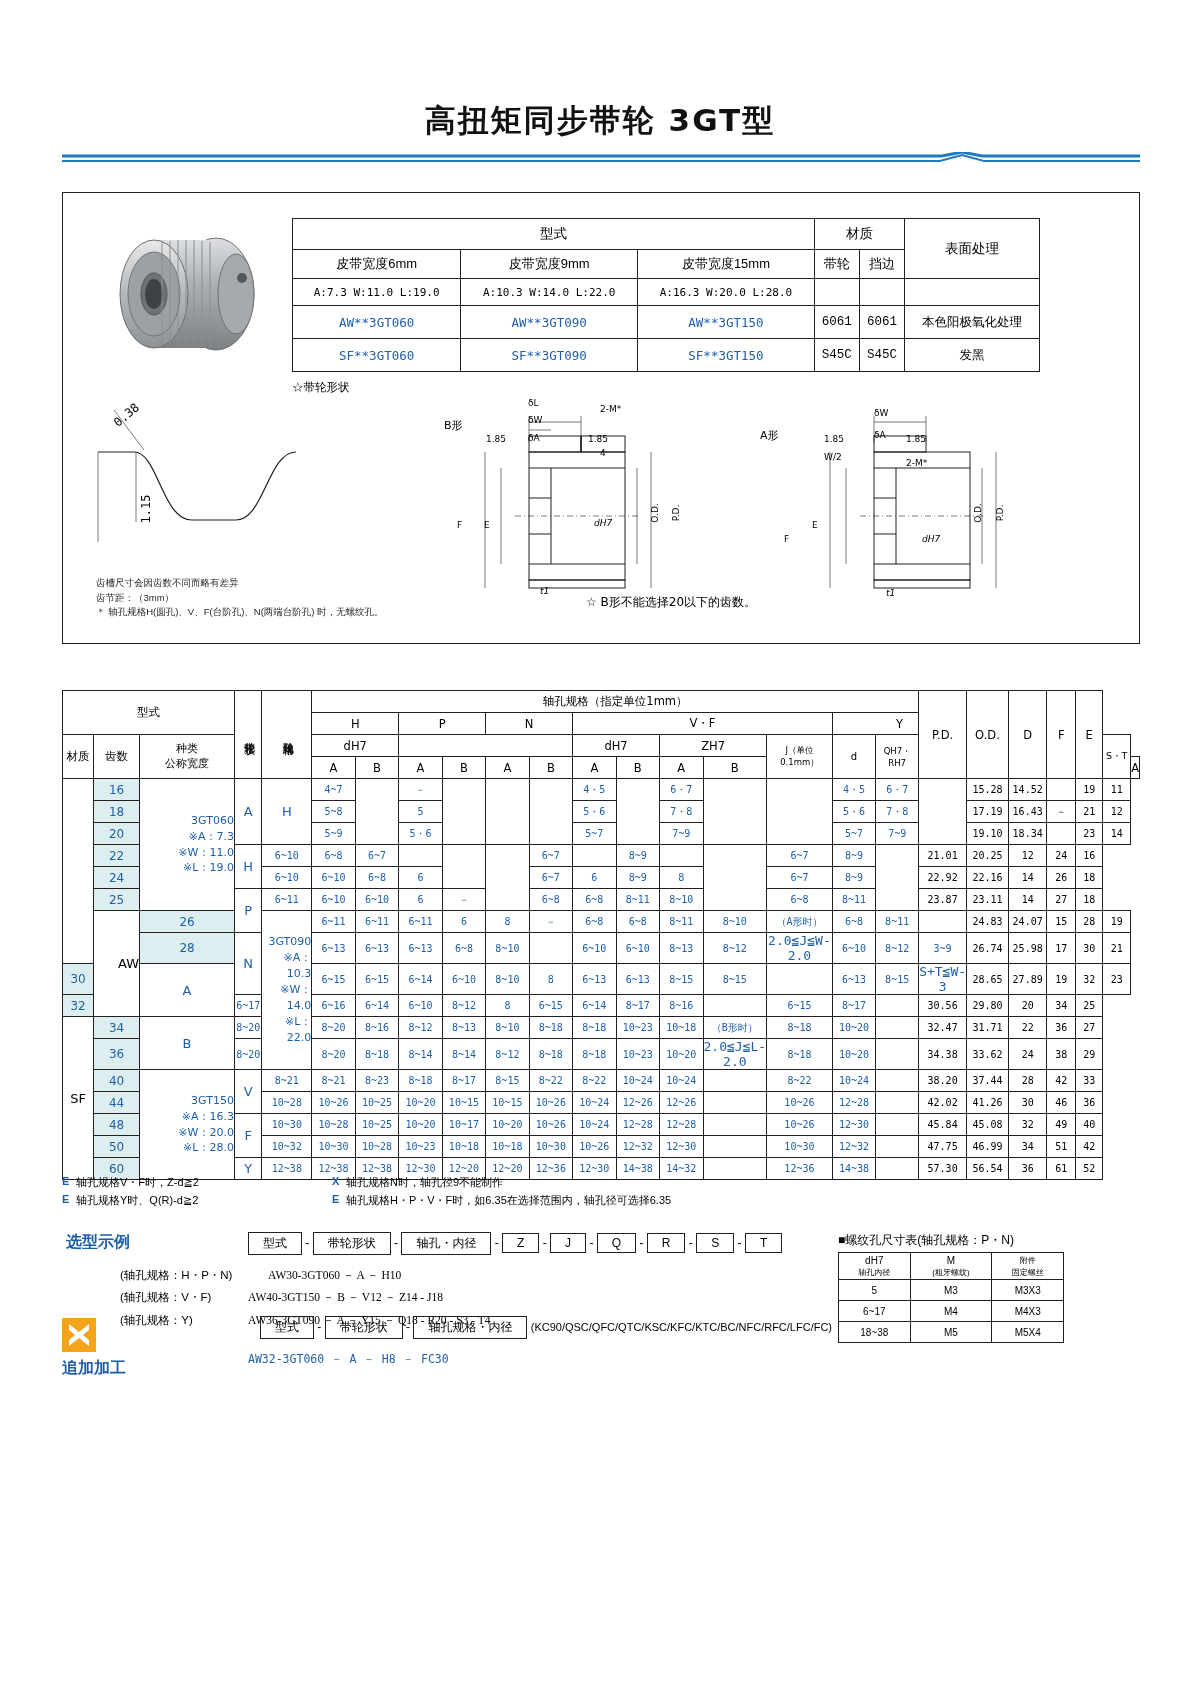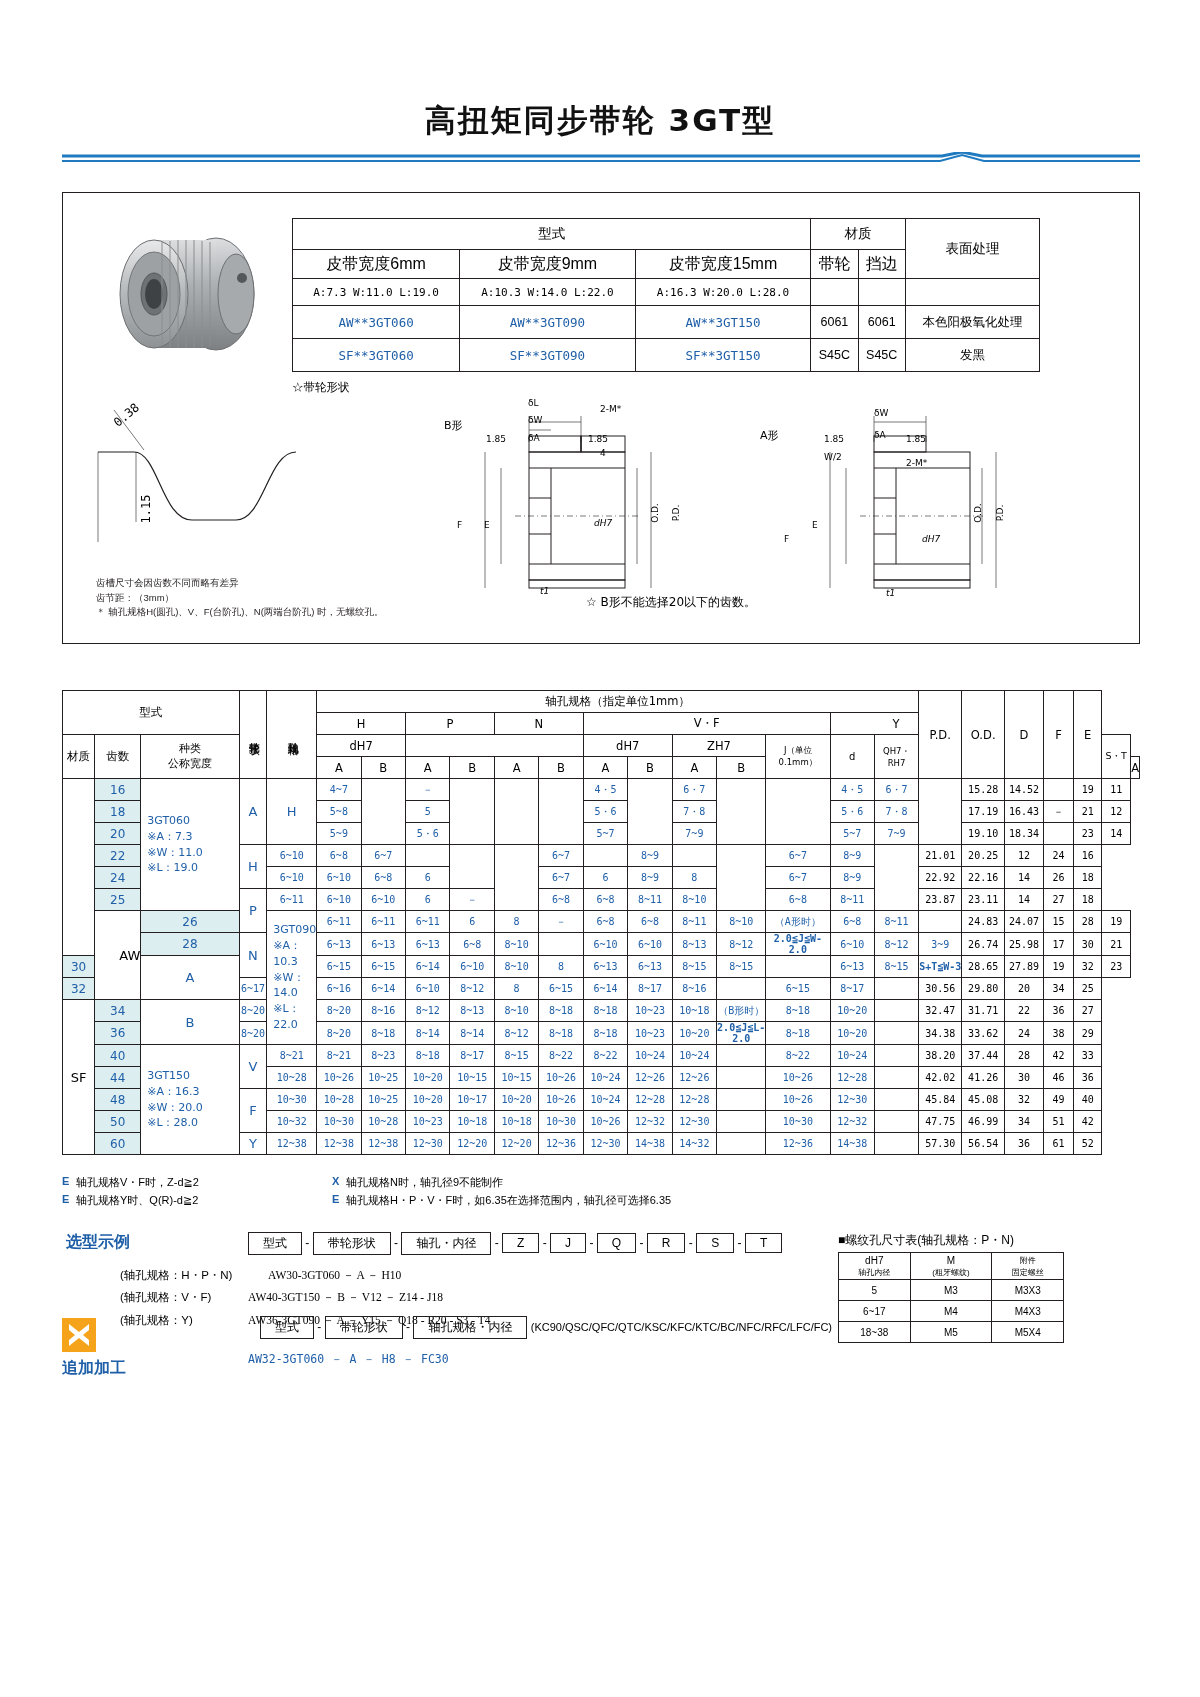--- a/index.html
+++ b/index.html
@@ -29,24 +29,24 @@
   
   .model-table{
     position:absolute;left:292px;top:218px;width:748px;
     border-collapse:collapse;font-size:12.5px;
   }
   .model-table td,.model-table th{
     border:1px solid #231f20;text-align:center;vertical-align:middle;
     padding:2px 2px;font-weight:normal;
   }
   .model-table .hdr{height:26px;font-size:13.5px;}
-  .model-table .sub{height:24px;font-size:16px;}
+  .model-table .sub{height:24px;font-size:13px;}
   .model-table .dim{height:22px;font-size:11px;font-family:"DejaVu Sans Mono", monospace;}
   .model-table .code{height:28px;color:#1f5fa8;font-family:"DejaVu Sans Mono", monospace;font-size:12.5px;}
-  .model-table .mat{height:28px;font-family:Liberation Sans, sans-serif;font-size:12.5px;}
+  .model-table .mat{height:28px;font-family:Liberation Mono, monospace;font-size:12.5px;}
 
   
   .photo{
     position:absolute;left:96px;top:222px;width:180px;height:150px;
   }
 
   
   .tooth-box{position:absolute;left:96px;top:392px;width:200px;height:200px;}
   .note-small{
     position:absolute;font-size:9.5px;line-height:1.55;color:#231f20;
@@ -67,22 +67,22 @@
     border:1px solid #231f20;text-align:center;vertical-align:middle;
     padding:0;font-weight:normal;height:21px;
   }
   table.spec .hcell{font-size:11.5px;background:#fff;}
   table.spec .tooth{color:#1f5fa8;font-size:12px;}
   table.spec .val{color:#1f5fa8;font-size:10px;font-family:"DejaVu Sans Mono", monospace;}
   table.spec .valk{color:#000;font-size:10px;font-family:"DejaVu Sans Mono", monospace;}
   table.spec .tint{background:#ddeef0;}
   table.spec .mat{font-size:13px;}
   table.spec .shape{color:#1f5fa8;font-size:13px;}
-  table.spec .kind{color:#1f5fa8;font-size:11px;text-align:left;padding-left:6px;line-height:1.45;}
-  table.spec .tiny{font-size:10px;font-weight:bold;}
+  table.spec .kind{color:#1f5fa8;font-size:11px;text-align:right;padding-left:6px;line-height:1.45;}
+  table.spec .tiny{font-size:13px;}
 
   
   .fnotes{position:absolute;left:62px;top:1175px;width:1078px;font-size:11px;}
   .fnote-row{display:flex;margin-bottom:3px;}
   .fmark{width:14px;color:#1f5fa8;font-weight:bold;}
   .fn-left{width:270px;}
   .fn-right{flex:1;}
 
   
   .sel-title{position:absolute;left:66px;top:1232px;font-size:16px;color:#1f5fa8;font-weight:bold;}

